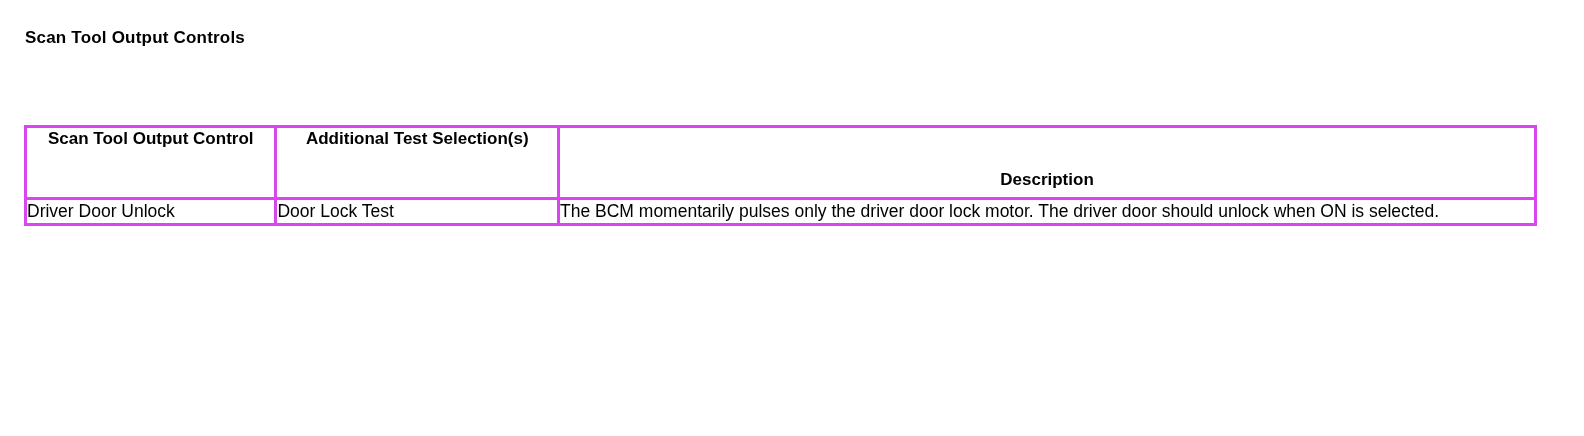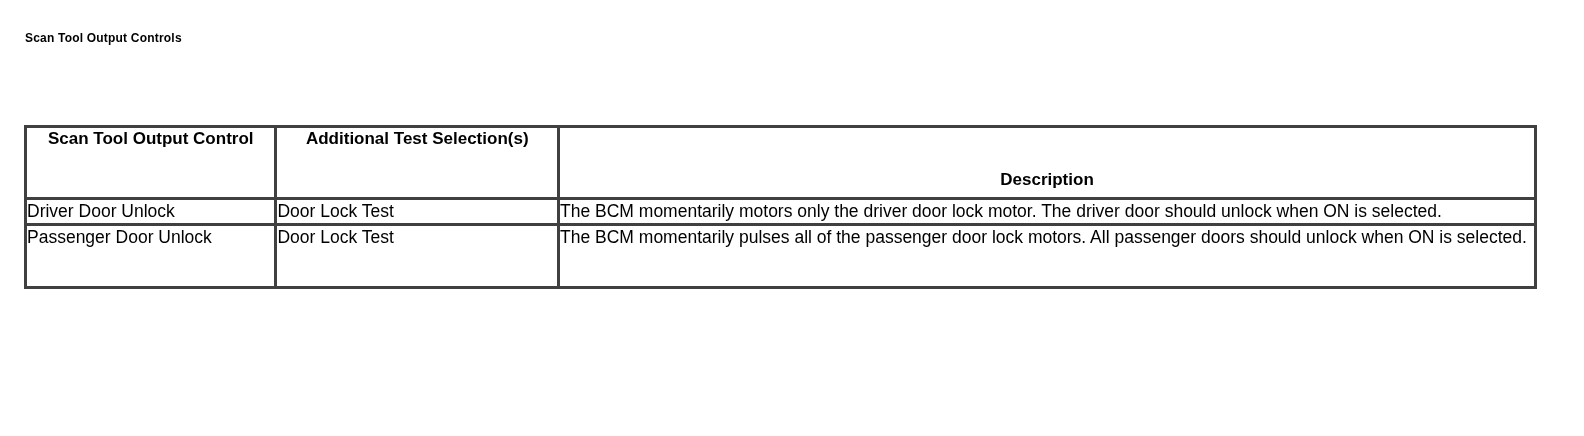--- a/index.html
+++ b/index.html
@@ -13,21 +13,21 @@
     font-family: "Liberation Sans", sans-serif;
     color: #000000;
     overflow: hidden;
     position: relative;
   }
 
   .page-title {
     position: absolute;
     left: 25px;
     top: 28px;
-    font-size: 12px;
+    font-size: 17px;
     font-weight: bold;
     letter-spacing: 0.2px;
     line-height: 20px;
     white-space: nowrap;
   }
 
   .table-wrap {
     position: absolute;
     left: 24px;
     top: 125px;
@@ -35,21 +35,21 @@
   }
 
   table.output-controls {
     border-collapse: collapse;
     table-layout: fixed;
     width: 1513px;
     border: 3px solid #000000;
   }
 
   table.output-controls td {
-    border: 3px solid #404040;
+    border: 3px solid #d946ef;
     padding: 0;
     vertical-align: top;
   }
 
   .col-control  { width: 250px; }
   .col-menu     { width: 282px; }
   .col-desc     { width: 975px; }
 
   
   .hdr-cell {
@@ -104,23 +104,18 @@
       <tr>
         <td class="hdr-cell">Scan Tool Output Control</td>
         <td class="hdr-cell">Additional Test Selection(s)</td>
         <td class="hdr-cell bottom-align">Description</td>
       </tr>
 
 
       <tr>
         <td class="cell-text cell-control">Driver Door Unlock</td>
         <td class="cell-text cell-menu">Door Lock Test</td>
-        <td class="cell-text cell-desc">The BCM momentarily motors only the driver door lock motor. The driver door should unlock when ON is selected.</td>
+        <td class="cell-text cell-desc">The BCM momentarily pulses only the driver door lock motor. The driver door should unlock when ON is selected.</td>
       </tr>
 
-      <tr class="row-tall">
-        <td class="cell-text cell-control">Passenger Door Unlock</td>
-        <td class="cell-text cell-menu">Door Lock Test</td>
-        <td class="cell-text cell-desc">The BCM momentarily pulses all of the passenger door lock motors. All passenger doors should unlock when ON is selected.</td>
-      </tr>
     </tbody>
   </table>
 </div>
 
 </body></html>

